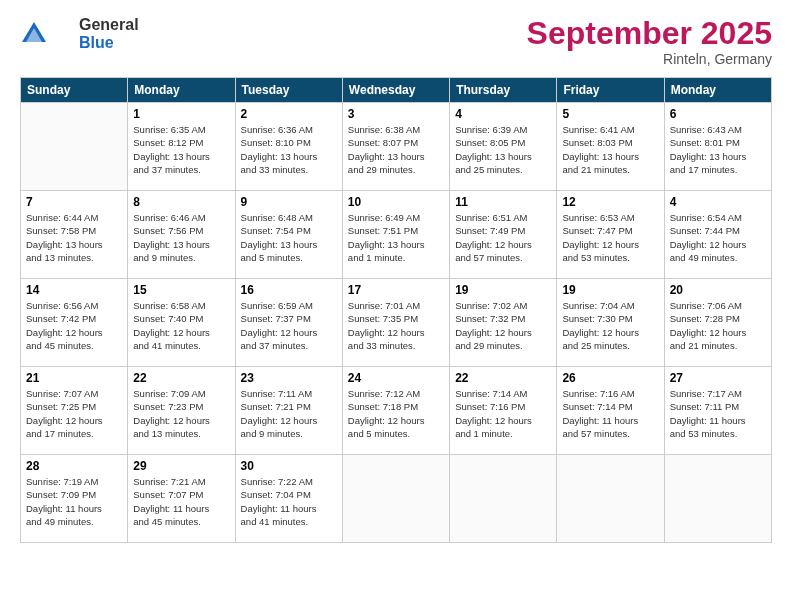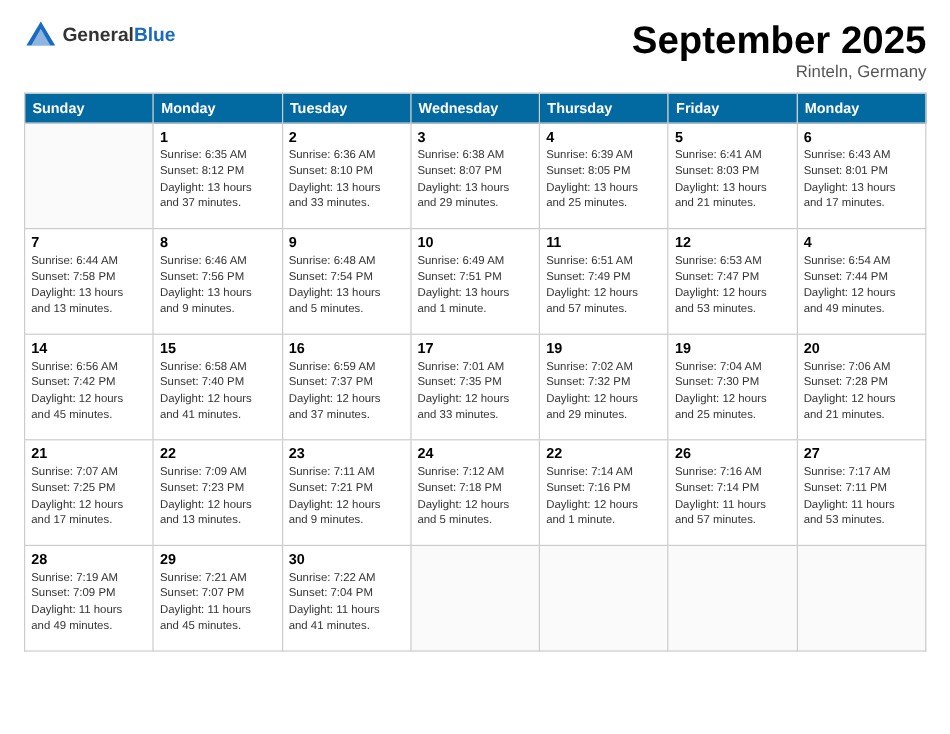--- a/index.html
+++ b/index.html
@@ -21,22 +21,23 @@
       justify-content: space-between;
       align-items: flex-start;
       margin-bottom: 10px;
     }
     .logo {
       display: flex;
       align-items: center;
     }
     .logo-text {
       display: flex;
-      flex-direction: row;
+      flex-direction: column;
       line-height: 1.1;
+      margin-left: 27px;
     }
     .logo-general {
       font-size: 16px;
       font-weight: bold;
       color: #333;
     }
     .logo-blue {
       font-size: 16px;
       font-weight: bold;
       color: #1a6bbf;
@@ -45,34 +46,34 @@
       width: 28px;
       height: 28px;
       margin-right: 4px;
     }
     .title-section {
       text-align: right;
     }
     .month-title {
       font-size: 32px;
       font-weight: bold;
-      color: #000000;
+      color: #be185d;
       line-height: 1.1;
     }
     .location {
       font-size: 14px;
       color: #555;
     }
     .calendar {
       width: 100%;
       border-collapse: collapse;
       font-size: 10.5px;
     }
     .calendar th {
-      background-color: #0369a1;
+      background-color: #0c4a6e;
       color: #fff;
       text-align: left;
       padding: 5px 6px;
       font-size: 12px;
       font-weight: bold;
       border: 1px solid #ccc;
     }
     .calendar td {
       border: 1px solid #ccc;
       vertical-align: top;

